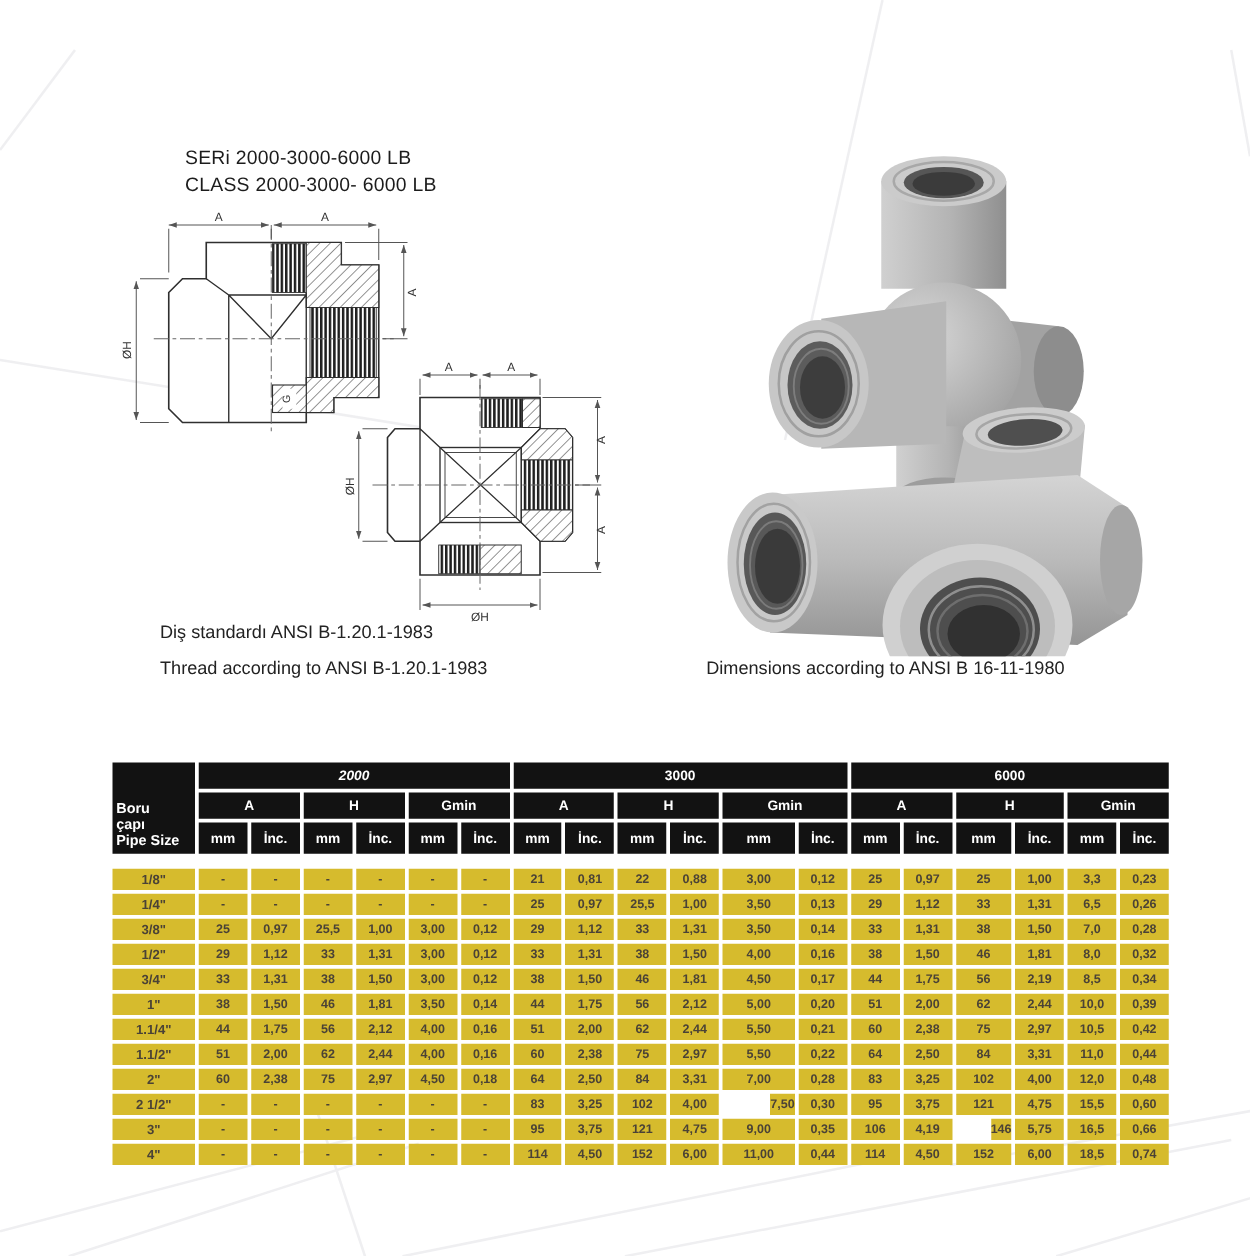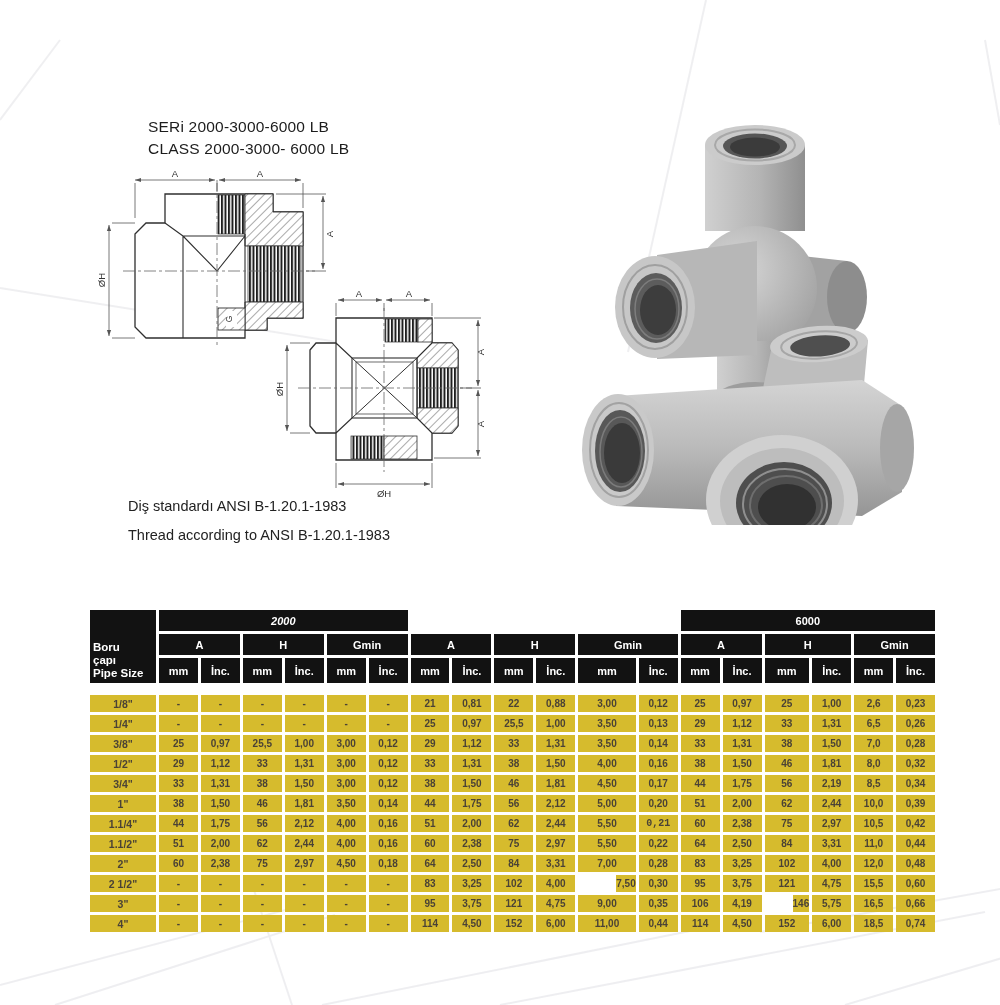--- a/index.html
+++ b/index.html
@@ -223,29 +223,31 @@
       <ellipse cx="216" cy="175" rx="36" ry="29" fill="none" stroke="#6e6e6e" stroke-width="2"></ellipse>
       <ellipse cx="217" cy="177" rx="29" ry="23" fill="#313131"></ellipse>
     </g>
   </svg>
 
   <div class="abs notes-left">
     <div class="l1">Diş standardı ANSI B-1.20.1-1983</div>
     <div>Thread according to ANSI B-1.20.1-1983</div>
   </div>
   <div class="abs notes-right">
+    <div>Dimensions according to ANSI B 16-11-1980</div>
   </div>
 
   <div class="abs spec-table">
     <div class="hcell pipe">
       <div>Boru çapı</div>
       <div>Pipe Size</div>
     </div>
 
   <div class="hcell" style="grid-area: 1 / 2 / auto / span 6; font-style: italic;">2000</div>
+      <div class="hcell" style="grid-area: 1 / 8 / auto / span 6;">3000</div>
       <div class="hcell" style="grid-area: 1 / 14 / auto / span 6;">6000</div>
       <div class="hcell" style="grid-area: 2 / 2 / auto / span 2;">A</div>
       <div class="hcell" style="grid-area: 2 / 4 / auto / span 2;">H</div>
       <div class="hcell" style="grid-area: 2 / 6 / auto / span 2;">Gmin</div>
       <div class="hcell" style="grid-area: 2 / 8 / auto / span 2;">A</div>
       <div class="hcell" style="grid-area: 2 / 10 / auto / span 2;">H</div>
       <div class="hcell" style="grid-area: 2 / 12 / auto / span 2;">Gmin</div>
       <div class="hcell" style="grid-area: 2 / 14 / auto / span 2;">A</div>
       <div class="hcell" style="grid-area: 2 / 16 / auto / span 2;">H</div>
       <div class="hcell" style="grid-area: 2 / 18 / auto / span 2;">Gmin</div>
@@ -277,21 +279,21 @@
       <div class="ycell" style="grid-area: 5 / 8;">21</div>
       <div class="ycell" style="grid-area: 5 / 9;">0,81</div>
       <div class="ycell" style="grid-area: 5 / 10;">22</div>
       <div class="ycell" style="grid-area: 5 / 11;">0,88</div>
       <div class="ycell" style="grid-area: 5 / 12;">3,00</div>
       <div class="ycell" style="grid-area: 5 / 13;">0,12</div>
       <div class="ycell" style="grid-area: 5 / 14;">25</div>
       <div class="ycell" style="grid-area: 5 / 15;">0,97</div>
       <div class="ycell" style="grid-area: 5 / 16;">25</div>
       <div class="ycell" style="grid-area: 5 / 17;">1,00</div>
-      <div class="ycell" style="grid-area: 5 / 18;">2,6</div>
+      <div class="ycell" style="grid-area: 5 / 18;">3,3</div>
       <div class="ycell" style="grid-area: 5 / 19;">0,23</div>
       <div class="ycell size" style="grid-area: 6 / 1;">1/4"</div>
       <div class="ycell" style="grid-area: 6 / 2;">-</div>
       <div class="ycell" style="grid-area: 6 / 3;">-</div>
       <div class="ycell" style="grid-area: 6 / 4;">-</div>
       <div class="ycell" style="grid-area: 6 / 5;">-</div>
       <div class="ycell" style="grid-area: 6 / 6;">-</div>
       <div class="ycell" style="grid-area: 6 / 7;">-</div>
       <div class="ycell" style="grid-area: 6 / 8;">25</div>
       <div class="ycell" style="grid-area: 6 / 9;">0,97</div>
@@ -386,21 +388,21 @@
       <div class="ycell" style="grid-area: 11 / 3;">1,75</div>
       <div class="ycell" style="grid-area: 11 / 4;">56</div>
       <div class="ycell" style="grid-area: 11 / 5;">2,12</div>
       <div class="ycell" style="grid-area: 11 / 6;">4,00</div>
       <div class="ycell" style="grid-area: 11 / 7;">0,16</div>
       <div class="ycell" style="grid-area: 11 / 8;">51</div>
       <div class="ycell" style="grid-area: 11 / 9;">2,00</div>
       <div class="ycell" style="grid-area: 11 / 10;">62</div>
       <div class="ycell" style="grid-area: 11 / 11;">2,44</div>
       <div class="ycell" style="grid-area: 11 / 12;">5,50</div>
-      <div class="ycell" style="grid-area: 11 / 13; font-family: Liberation Mono, monospace;">0,21</div>
+      <div class="ycell" style="grid-area: 11 / 13;">0,21</div>
       <div class="ycell" style="grid-area: 11 / 14;">60</div>
       <div class="ycell" style="grid-area: 11 / 15;">2,38</div>
       <div class="ycell" style="grid-area: 11 / 16;">75</div>
       <div class="ycell" style="grid-area: 11 / 17;">2,97</div>
       <div class="ycell" style="grid-area: 11 / 18;">10,5</div>
       <div class="ycell" style="grid-area: 11 / 19;">0,42</div>
       <div class="ycell size" style="grid-area: 12 / 1;">1.1/2"</div>
       <div class="ycell" style="grid-area: 12 / 2;">51</div>
       <div class="ycell" style="grid-area: 12 / 3;">2,00</div>
       <div class="ycell" style="grid-area: 12 / 4;">62</div>

